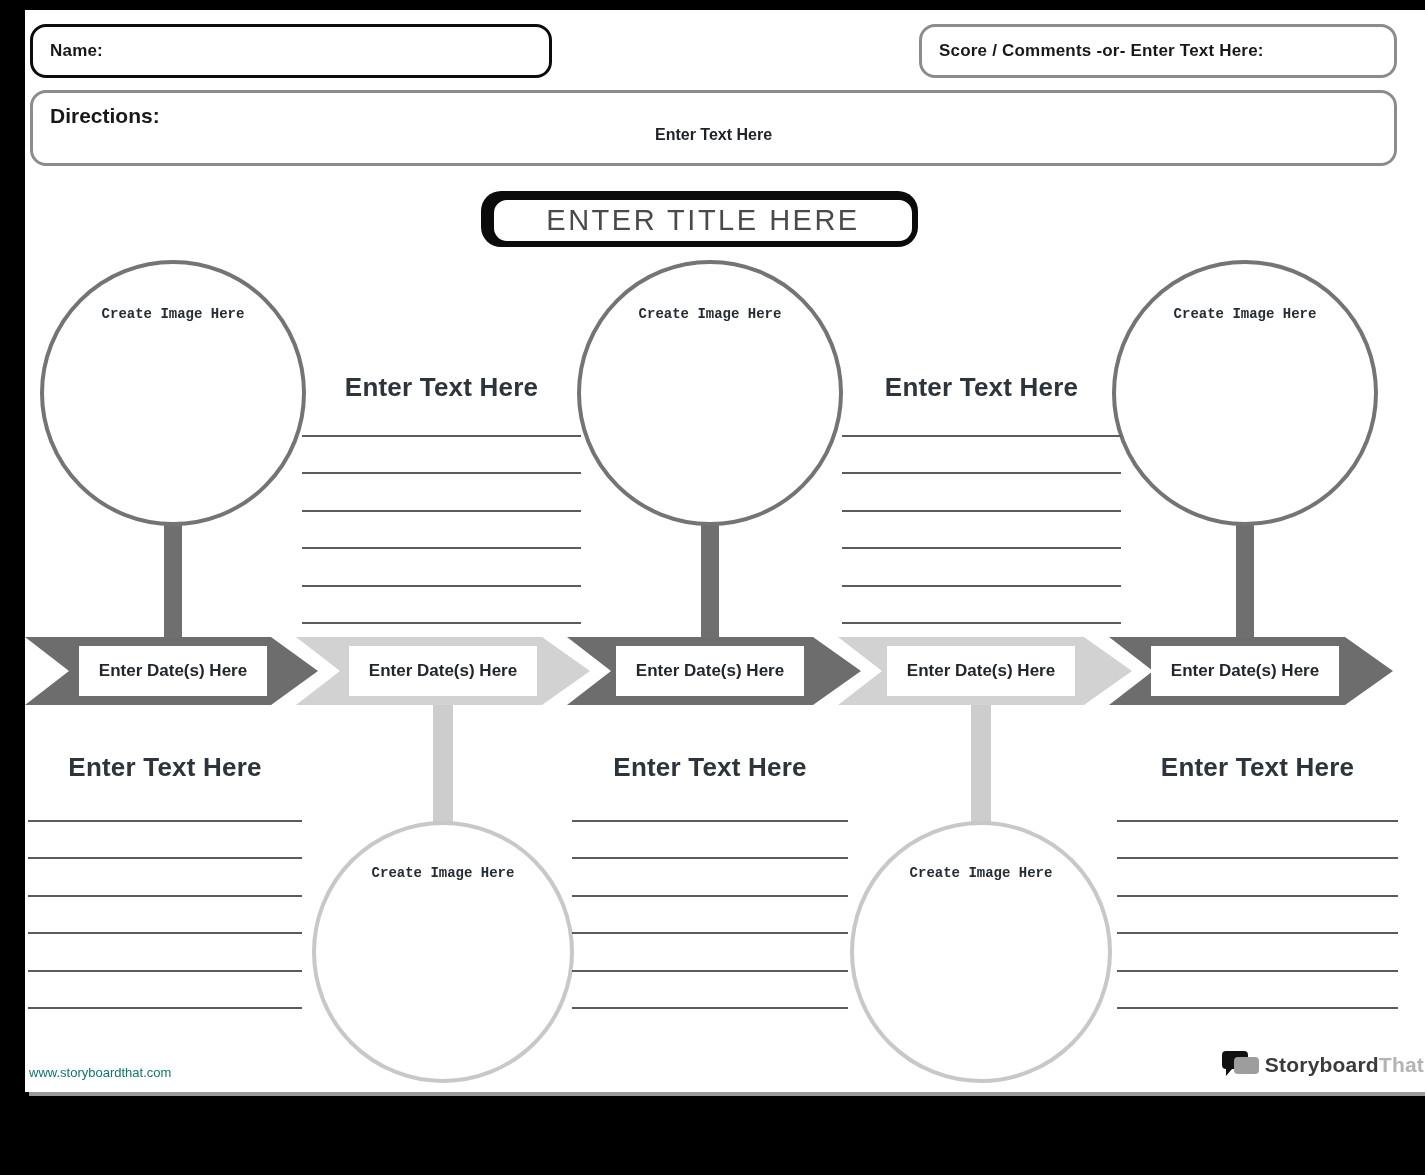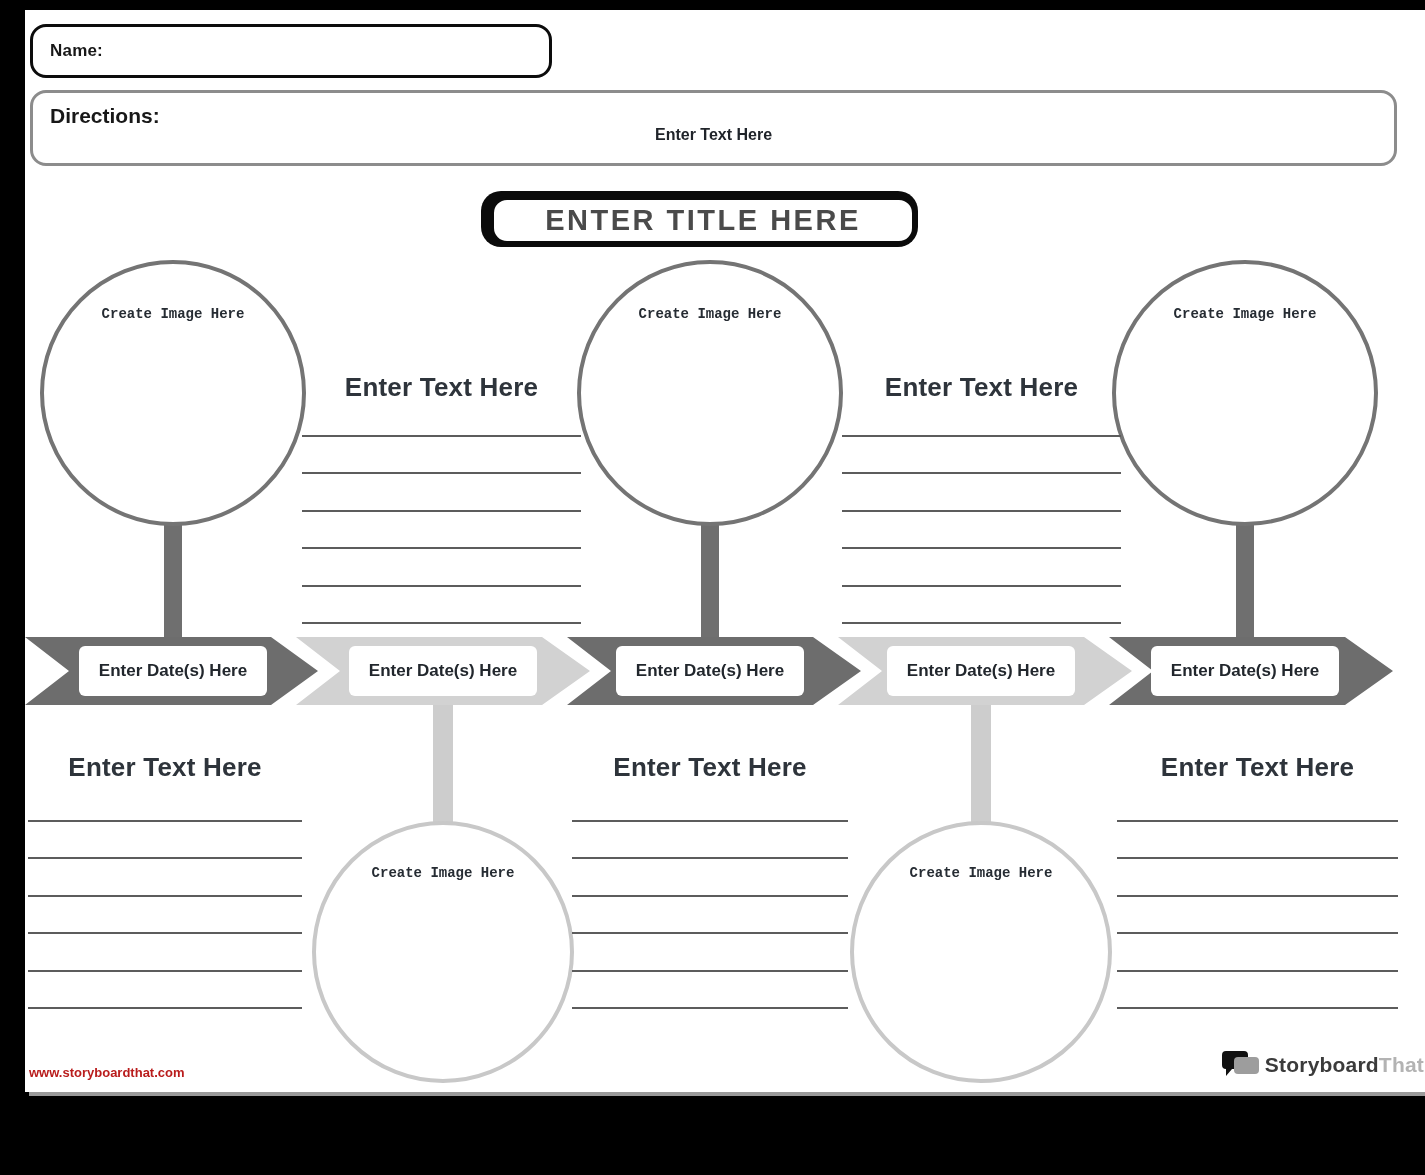--- a/index.html
+++ b/index.html
@@ -11,59 +11,62 @@
   .box.dark{border:3.5px solid #0c0c0c;}
   .box.gray{border:3px solid #8c8c8c;}
   .field-label{position:absolute;left:17px;top:50%;transform:translateY(-50%);font-weight:bold;font-size:17px;color:#181818;letter-spacing:.2px;}
   .dir-label{position:absolute;left:17px;top:11px;font-weight:bold;font-size:21px;color:#181818;}
   .dir-center{position:absolute;left:0;right:0;top:33px;text-align:center;font-weight:bold;font-size:16px;color:#20242a;}
 
   
   .title-wrap{position:absolute;left:466px;top:187px;width:424px;height:47px;}
   .title-shadow{position:absolute;left:-10px;top:-6px;width:437px;height:56px;background:#0b0b0b;border-radius:20px;}
   .title-inner{position:absolute;left:0;top:0;width:100%;height:100%;background:#fff;border:3.5px solid #0b0b0b;border-radius:16px;box-sizing:border-box;display:flex;align-items:center;justify-content:center;}
-  .title-text{font-weight:bold;font-size:29px;letter-spacing:2.5px;color:#4a4a4a;}
+  .title-text{font-weight:normal;font-size:29px;letter-spacing:2.5px;color:#4a4a4a;}
 
   
   .stem{position:absolute;}
   .stem.dark{background:#6f6f6f;}
   .stem.light{background:#cdcdcd;}
   .circle{position:absolute;background:#fff;border-radius:50%;box-sizing:border-box;font-family:Liberation Mono, monospace;}
   .circle.top{width:266px;height:266px;border:4px solid #747474;}
   .circle.bottom{width:262px;height:262px;border:4px solid #c8c8c8;}
   .circle-label{position:absolute;left:0;right:0;top:42px;text-align:center;font-weight:bold;font-size:14px;color:#262c33;}
   .circle.bottom .circle-label{top:40px;}
 
   
   .arrow-band{position:absolute;left:0;top:627px;width:1377px;height:68px;}
-  .date-box{position:absolute;top:636px;width:188px;height:50px;background:#fff;display:flex;align-items:center;justify-content:center;border-radius:6px;}
+  .date-box{position:absolute;top:636px;width:188px;height:50px;background:#fff;display:flex;align-items:center;justify-content:center;}
   .date-box span{font-weight:bold;font-size:17px;color:#22272d;}
 
   
   .text-col{position:absolute;}
   .text-heading{position:absolute;left:0;right:0;top:0;text-align:center;font-weight:bold;font-size:26px;color:#2e343b;letter-spacing:.2px;}
   .rule{position:absolute;left:0;right:0;height:2px;background:#5c5c5c;}
   .r1{top:63px}.r2{top:100px}.r3{top:138px}.r4{top:175px}.r5{top:213px}.r6{top:250px}
   .text-col.bottom .r1{top:68px}.text-col.bottom .r2{top:105px}.text-col.bottom .r3{top:143px}
   .text-col.bottom .r4{top:180px}.text-col.bottom .r5{top:218px}.text-col.bottom .r6{top:255px}
 
   
-  .url{position:absolute;left:4px;top:1055px;font-weight:bold;font-size:13px;color:#b91c1c;}
+  .url{position:absolute;left:4px;top:1055px;font-weight:normal;font-size:13px;color:#0f766e;}
   .logo{position:absolute;right:10px;top:1038px;display:flex;align-items:center;gap:5px;}
   .logo-text{font-weight:bold;font-size:21px;letter-spacing:.2px;}
   .logo-text .p1{color:#3b3b3b;}
   .logo-text .p2{color:#b3b3b3;}
 </style>
 </head>
 <body>
 
 <div class="page">
 
   <div class="box dark" style="left:5px;top:14px;width:522px;height:54px;">
     <span class="field-label">Name:</span>
+  </div>
+  <div class="box gray" style="left:894px;top:14px;width:478px;height:54px;">
+    <span class="field-label">Score / Comments -or- Enter Text Here:</span>
   </div>
   <div class="box gray" style="left:5px;top:80px;width:1367px;height:76px;">
     <span class="dir-label">Directions:</span>
     <span class="dir-center">Enter Text Here</span>
   </div>
 
   <div class="title-wrap">
     <div class="title-shadow"></div>
     <div class="title-inner">
       <span class="title-text">ENTER TITLE HERE</span>

